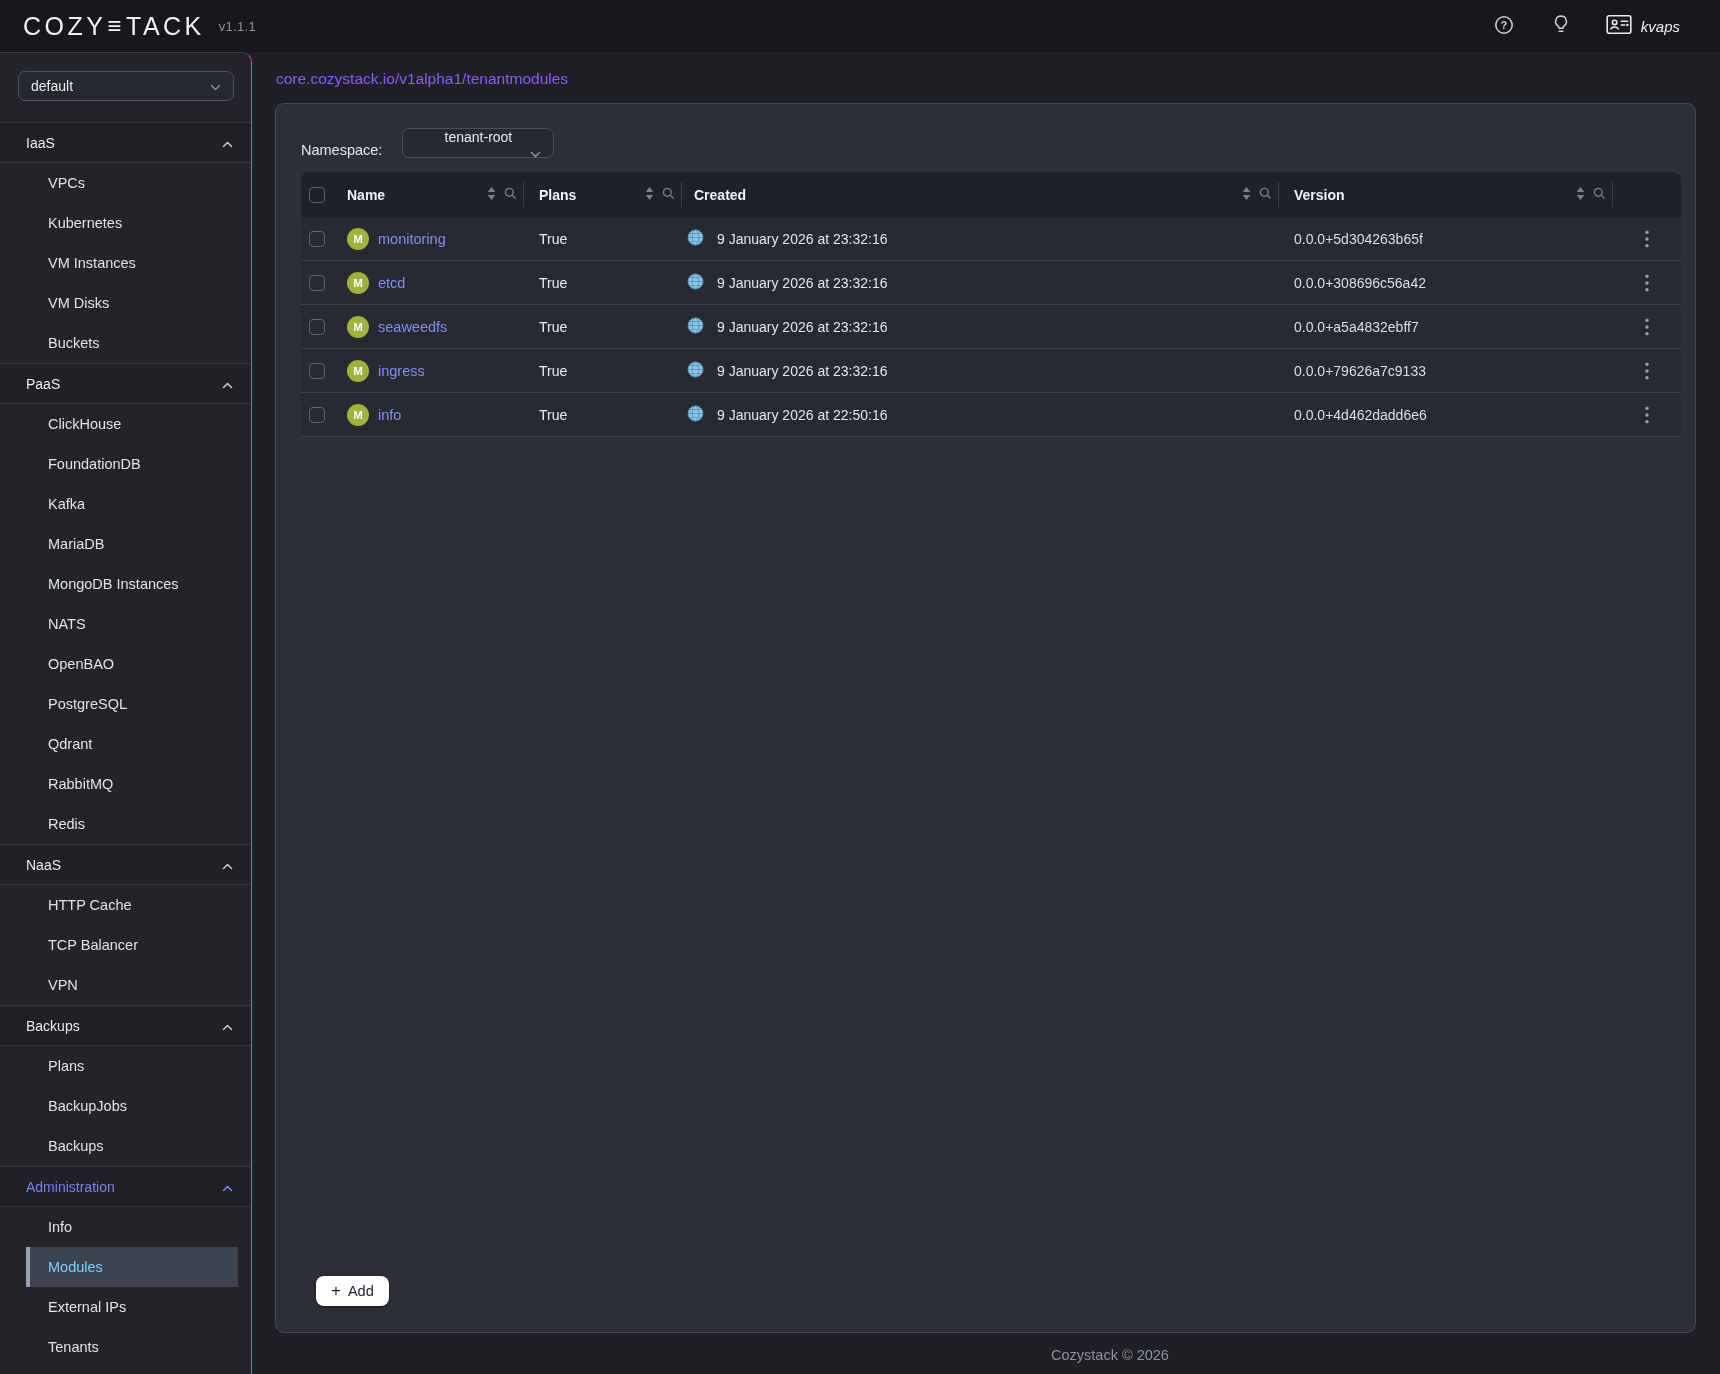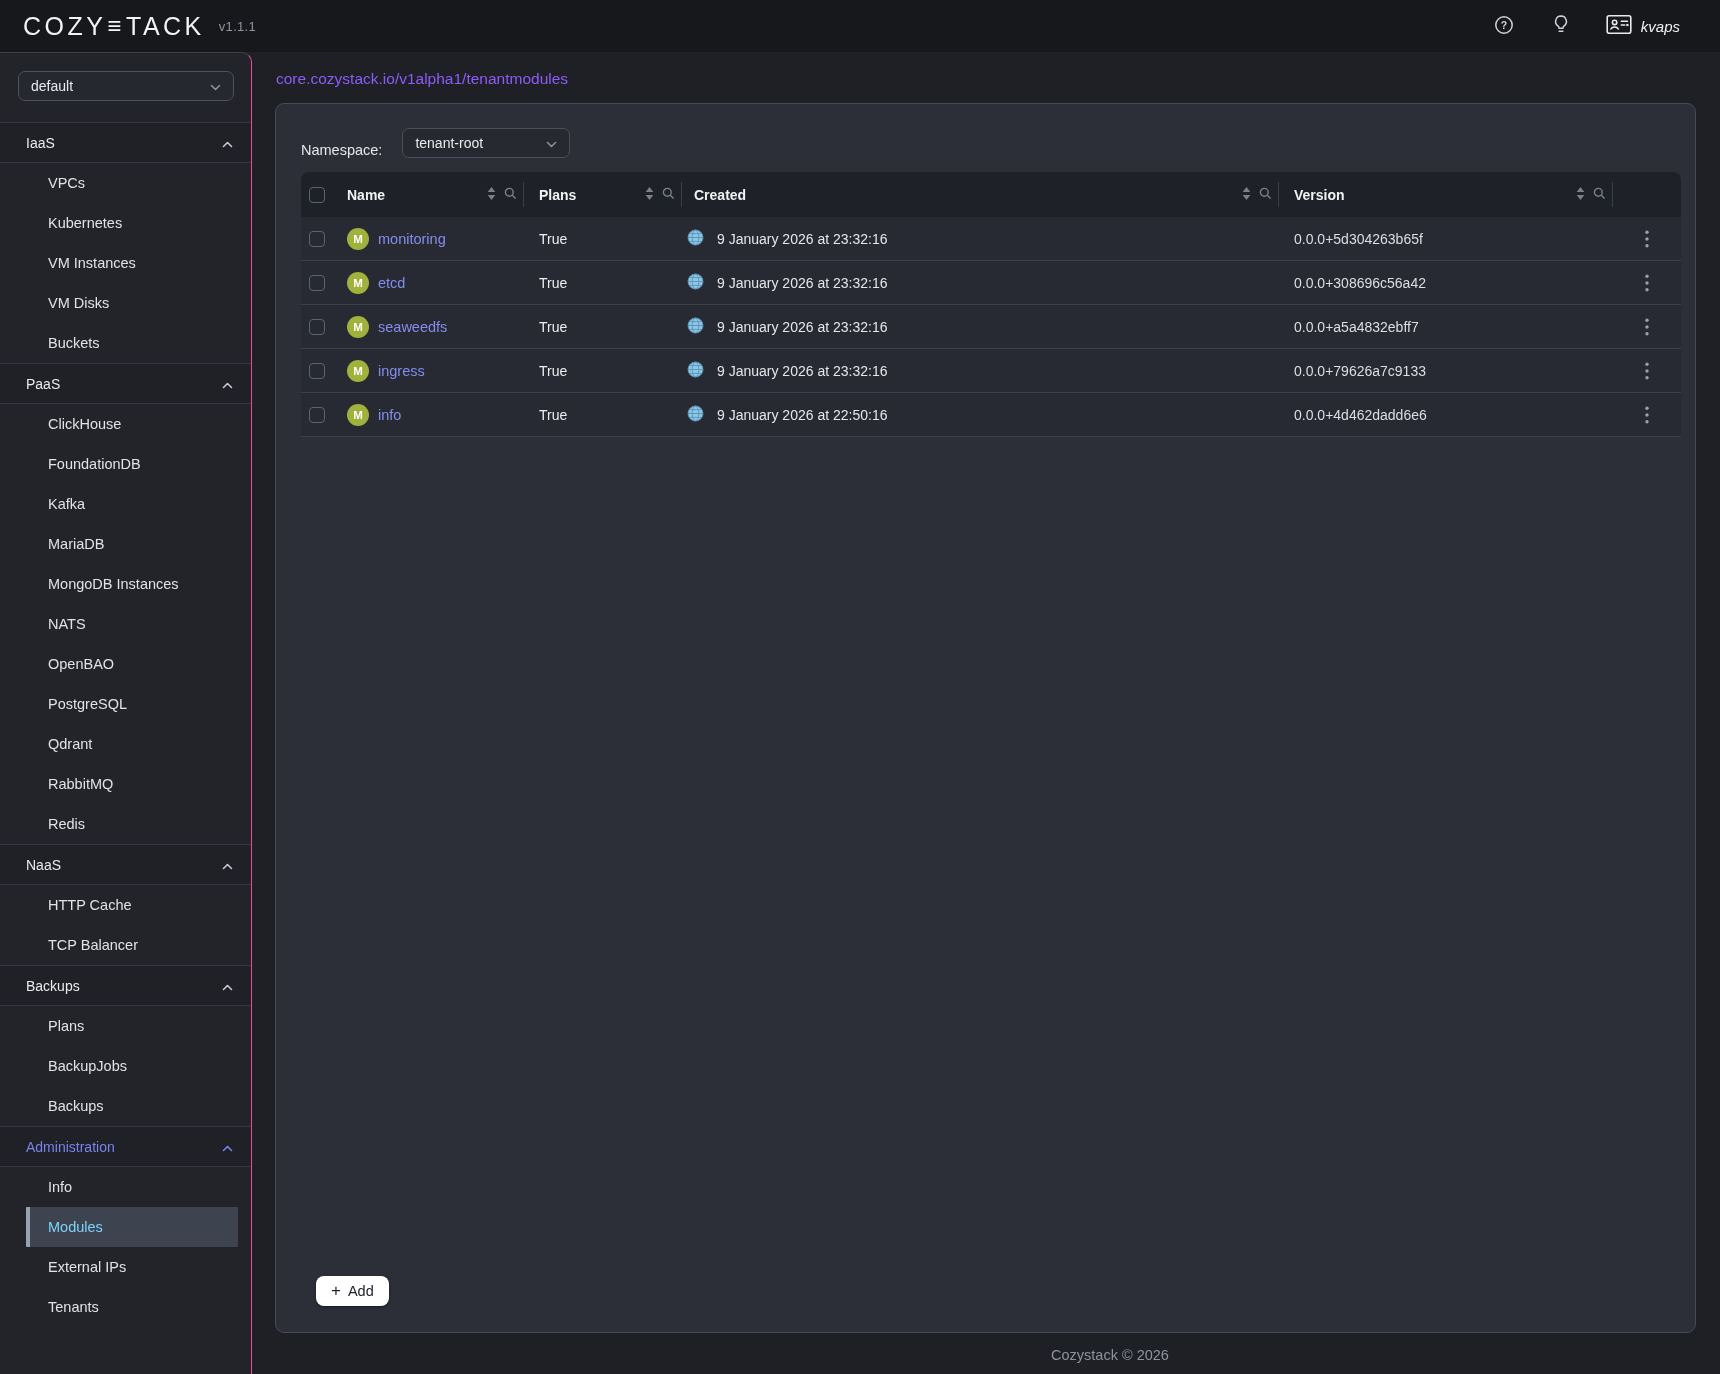--- a/index.html
+++ b/index.html
@@ -72,24 +72,24 @@
   .breadcrumb { margin-left:24px; font-size:15.5px; color:#8b5cf6; line-height:22px; }
   .card {
     margin:13px 24px 0 23px; height:1230px;
     background:#2c2f38; border:1px solid #454b57; border-radius:9px;
     padding:24px 20px 26px 25px;
     display:flex; flex-direction:column;
   }
   .ns-row { display:flex; align-items:flex-end; margin-bottom:14px; }
   .ns-label { color:#e6e7ea; margin-right:20px; font-size:14.5px; }
   .select {
-    width:168px; height:30px;
+    width:152px; height:30px;
     background:#262930; border:1px solid #4a4f5a; border-radius:7px;
     display:flex; align-items:center; padding:0 12px;
-    color:#e9eaee; cursor:pointer;
+    color:#e9eaee; cursor:pointer;flex-direction:column;
   }
   .select .chev { margin-left:auto; }
 
   
   .table { width:1380px; }
   .trow {
     display:grid;
     grid-template-columns:40px 183px 158px 597px 334px 1fr;
     align-items:center;
   }
@@ -238,20 +238,21 @@
 
     <div class="nav-header">
       <span>NaaS</span>
       <span class="chev"><svg width="11" height="7" viewBox="0 0 11 7" fill="none" stroke="currentColor" stroke-width="1.6" stroke-linecap="round" stroke-linejoin="round">
             <path d="M1.5 5.5 L5.5 1.5 L9.5 5.5"></path>
           </svg></span>
     </div>
     <div class="nav-section-items">
       <div class="nav-item">HTTP Cache</div>
       <div class="nav-item">TCP Balancer</div>
+      <div class="nav-item">VPN</div>
     </div>
 
     <div class="nav-header">
       <span>Backups</span>
       <span class="chev"><svg width="11" height="7" viewBox="0 0 11 7" fill="none" stroke="currentColor" stroke-width="1.6" stroke-linecap="round" stroke-linejoin="round">
             <path d="M1.5 5.5 L5.5 1.5 L9.5 5.5"></path>
           </svg></span>
     </div>
     <div class="nav-section-items">
       <div class="nav-item">Plans</div>

